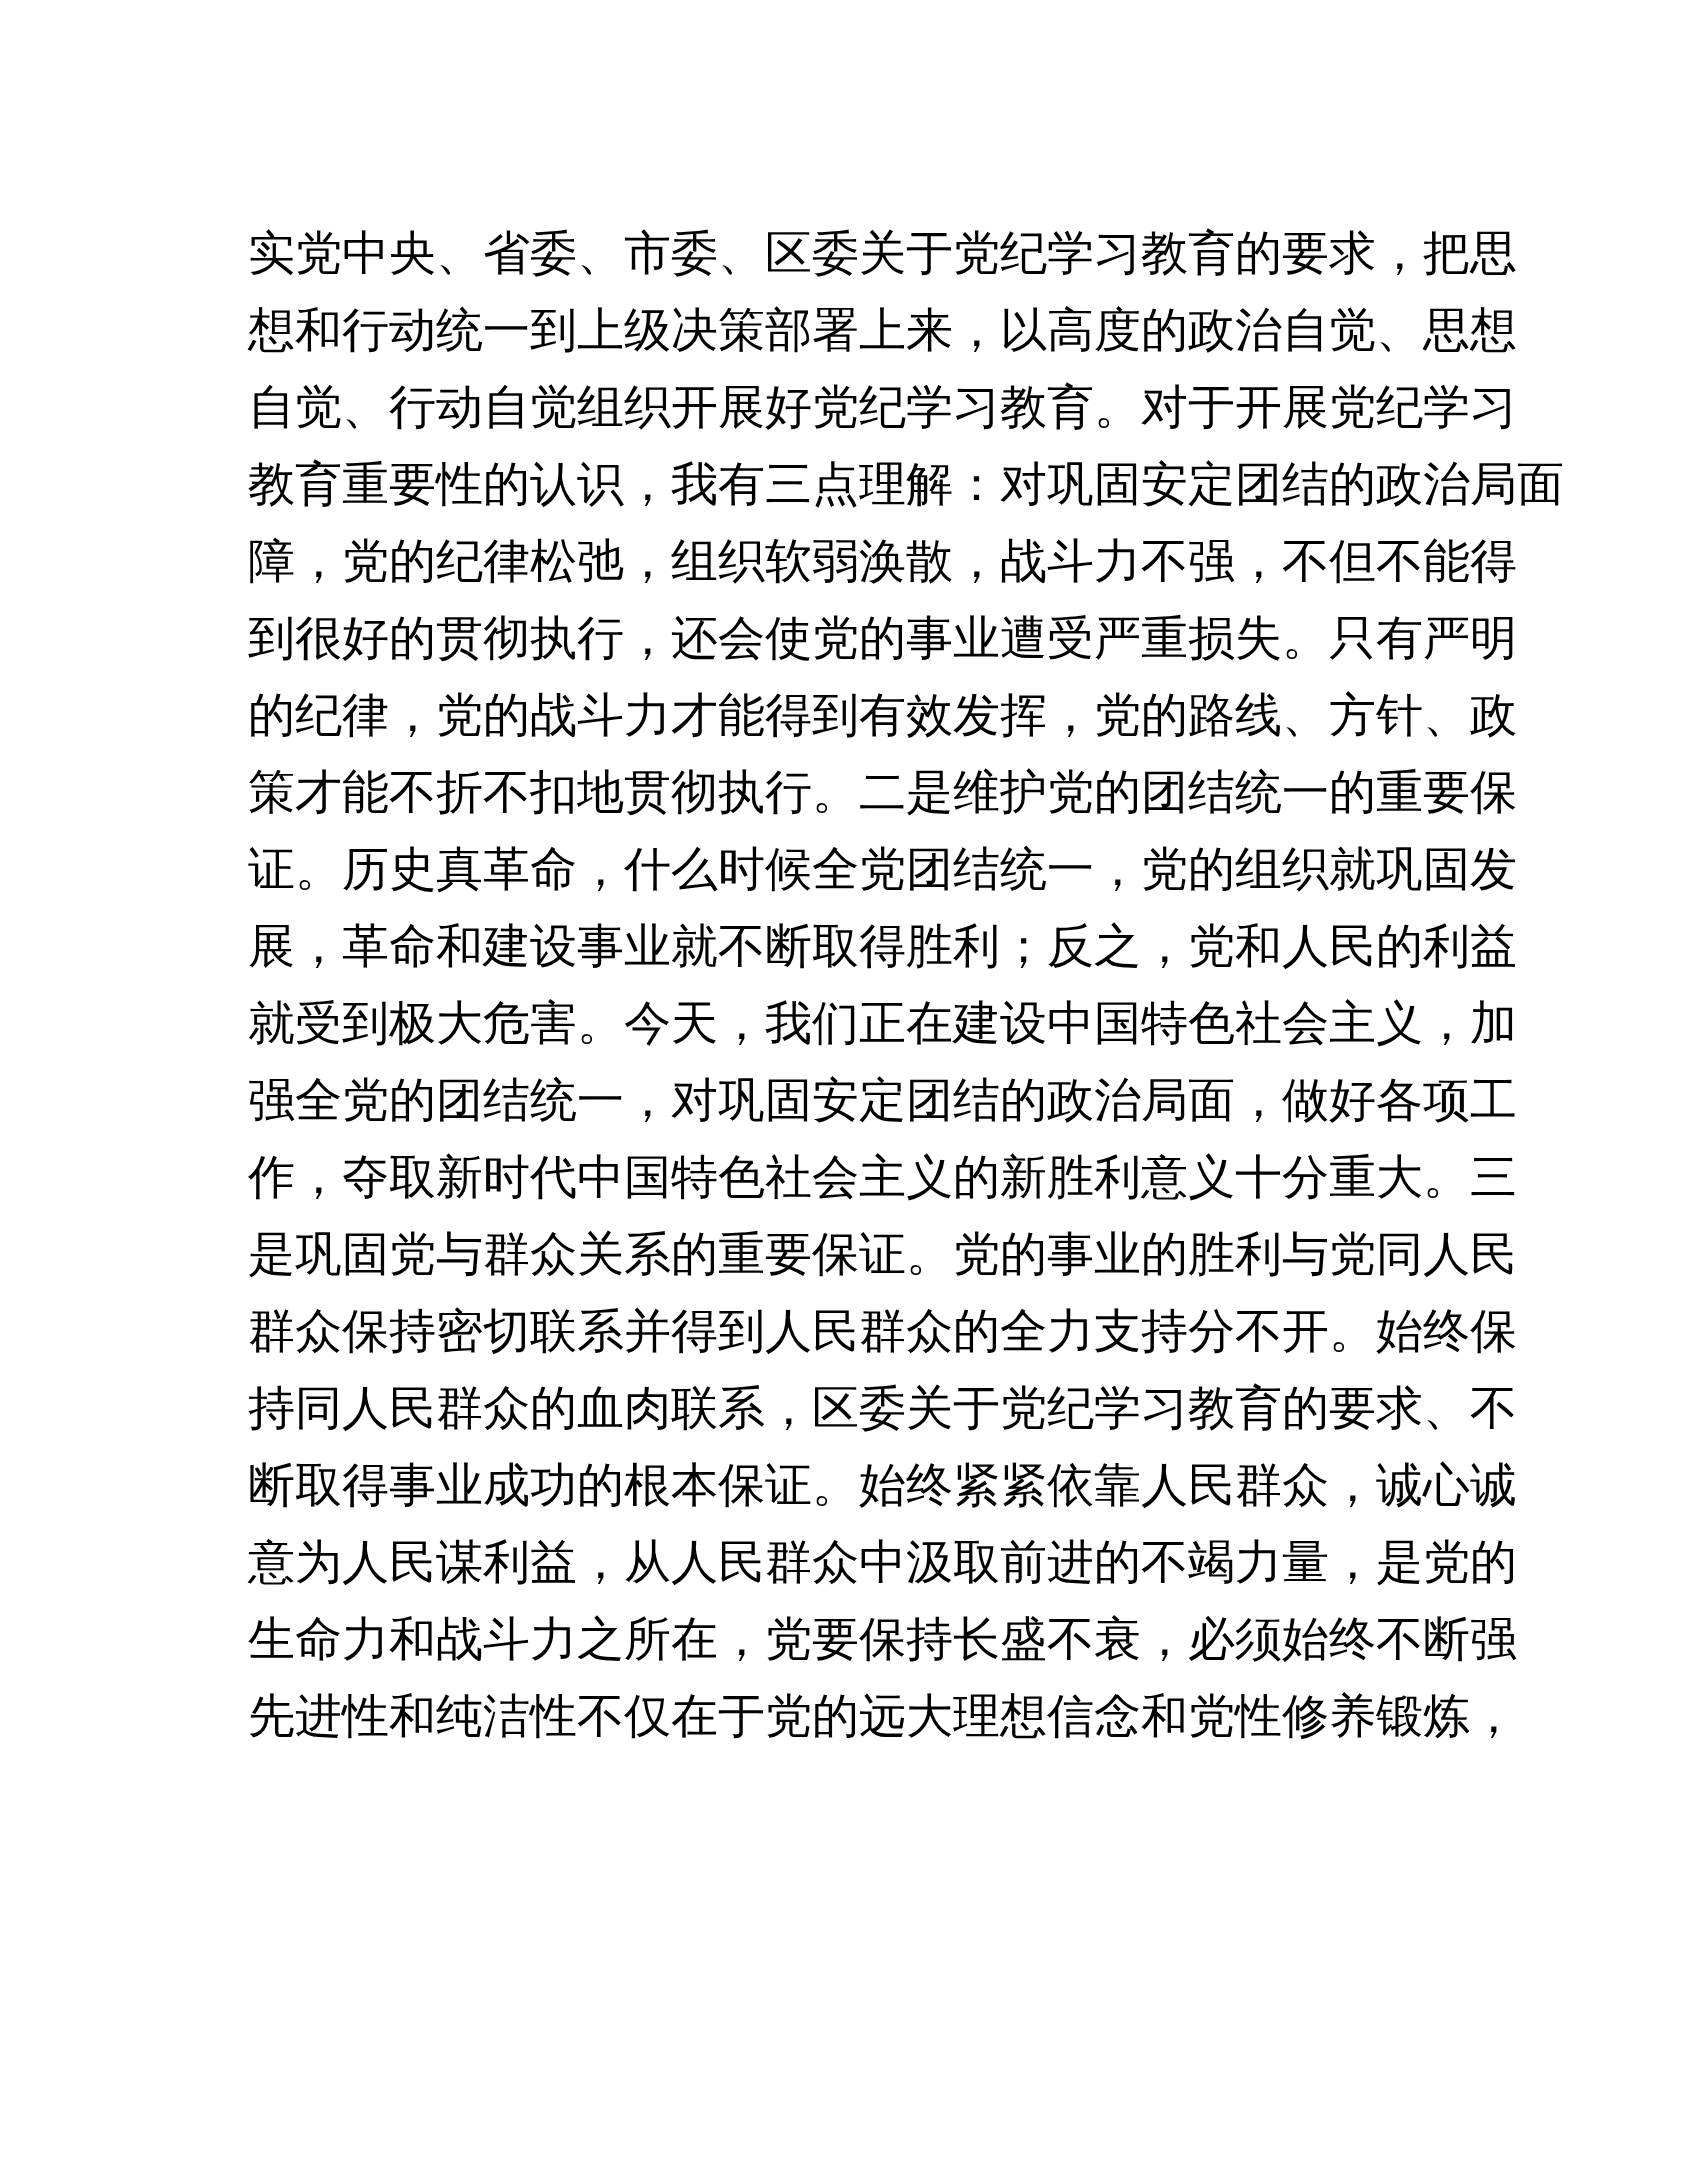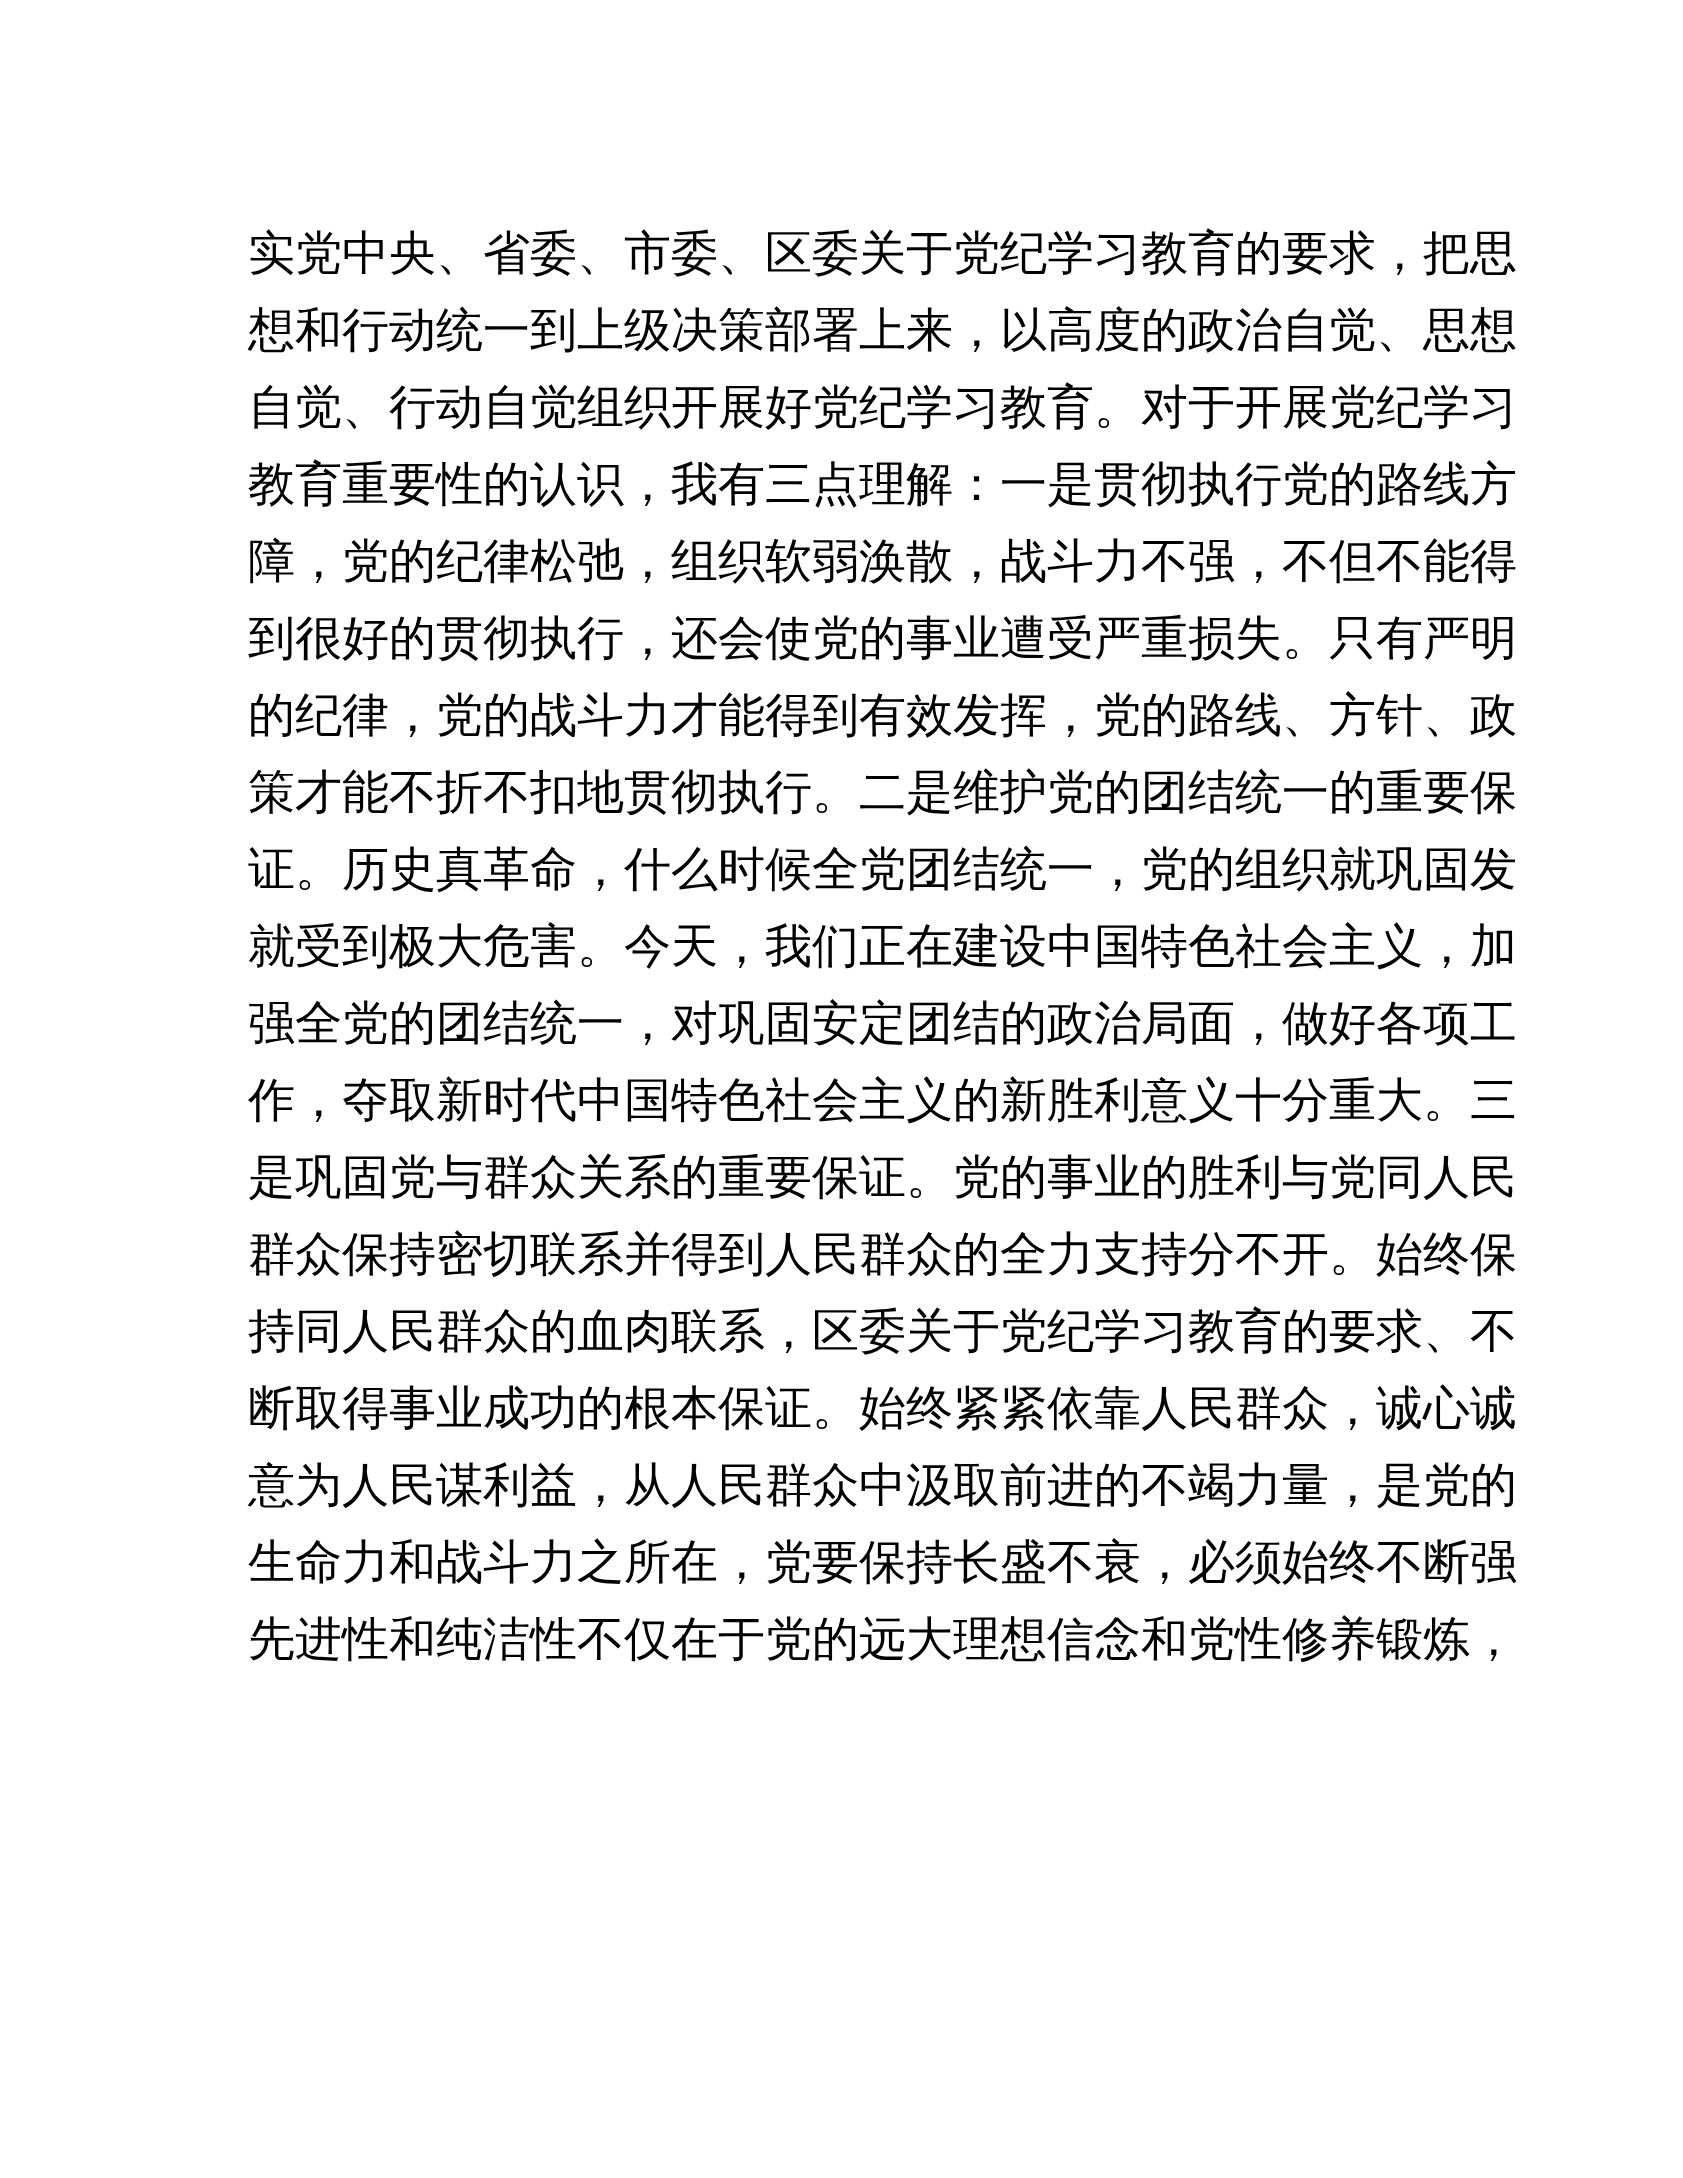--- a/index.html
+++ b/index.html
@@ -24,26 +24,27 @@
   }
 </style>
 </head>
 <body>
 
 <div class="page">
   <div class="text-block">
     <span class="line">实党中央、省委、市委、区委关于党纪学习教育的要求，把思</span>
     <span class="line">想和行动统一到上级决策部署上来，以高度的政治自觉、思想</span>
     <span class="line">自觉、行动自觉组织开展好党纪学习教育。对于开展党纪学习</span>
-    <span class="line">教育重要性的认识，我有三点理解：一是贯彻执行党的路线方</span>
+    <span class="line">教育重要性的认识，我有三点理解：对巩固安定团结的政治局面</span>
     <span class="line">障，党的纪律松弛，组织软弱涣散，战斗力不强，不但不能得</span>
     <span class="line">到很好的贯彻执行，还会使党的事业遭受严重损失。只有严明</span>
     <span class="line">的纪律，党的战斗力才能得到有效发挥，党的路线、方针、政</span>
     <span class="line">策才能不折不扣地贯彻执行。二是维护党的团结统一的重要保</span>
     <span class="line">证。历史真革命，什么时候全党团结统一，党的组织就巩固发</span>
+    <span class="line">展，革命和建设事业就不断取得胜利；反之，党和人民的利益</span>
     <span class="line">就受到极大危害。今天，我们正在建设中国特色社会主义，加</span>
     <span class="line">强全党的团结统一，对巩固安定团结的政治局面，做好各项工</span>
     <span class="line">作，夺取新时代中国特色社会主义的新胜利意义十分重大。三</span>
     <span class="line">是巩固党与群众关系的重要保证。党的事业的胜利与党同人民</span>
     <span class="line">群众保持密切联系并得到人民群众的全力支持分不开。始终保</span>
     <span class="line">持同人民群众的血肉联系，区委关于党纪学习教育的要求、不</span>
     <span class="line">断取得事业成功的根本保证。始终紧紧依靠人民群众，诚心诚</span>
     <span class="line">意为人民谋利益，从人民群众中汲取前进的不竭力量，是党的</span>
     <span class="line">生命力和战斗力之所在，党要保持长盛不衰，必须始终不断强</span>
     <span class="line">先进性和纯洁性不仅在于党的远大理想信念和党性修养锻炼，</span>

